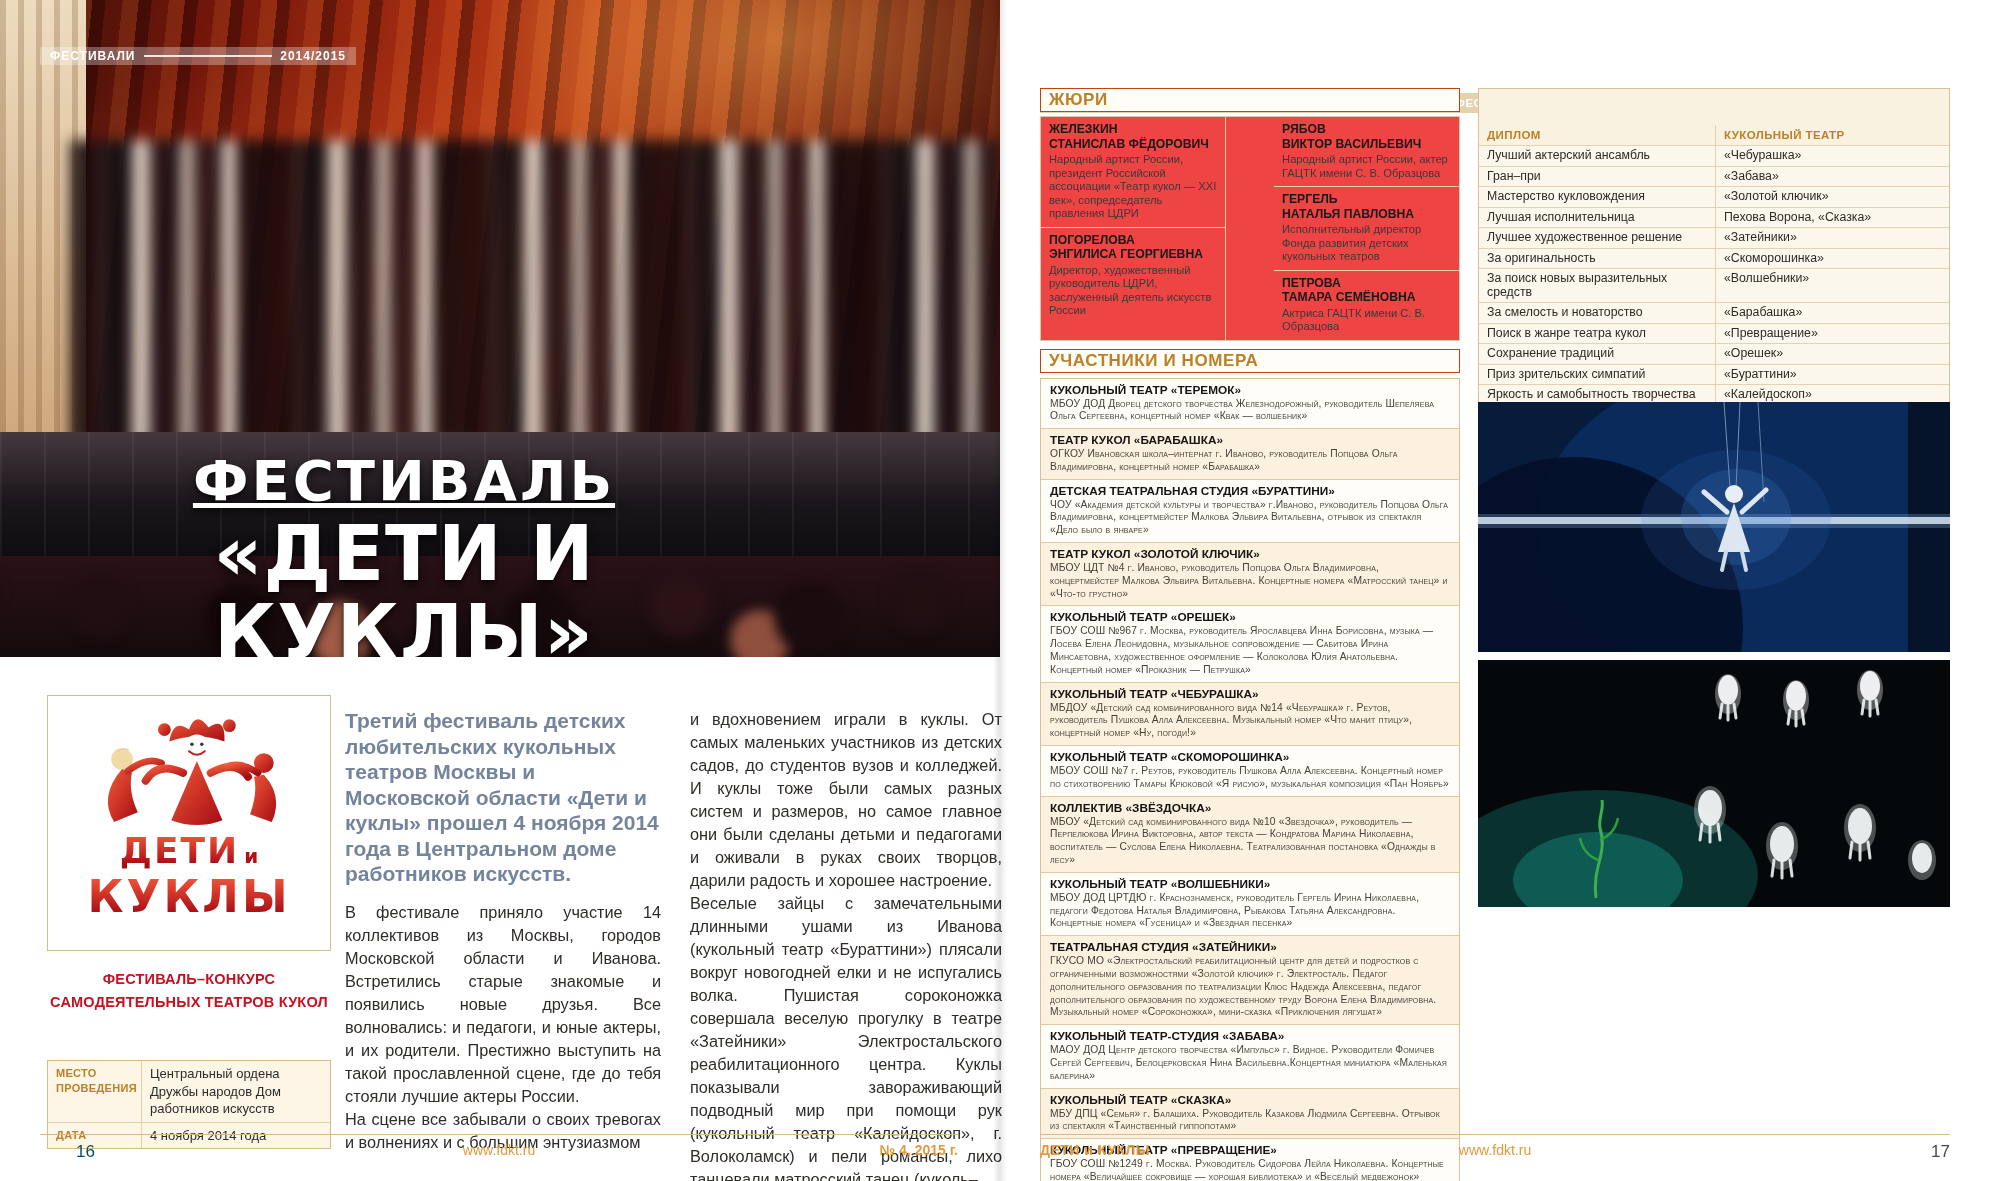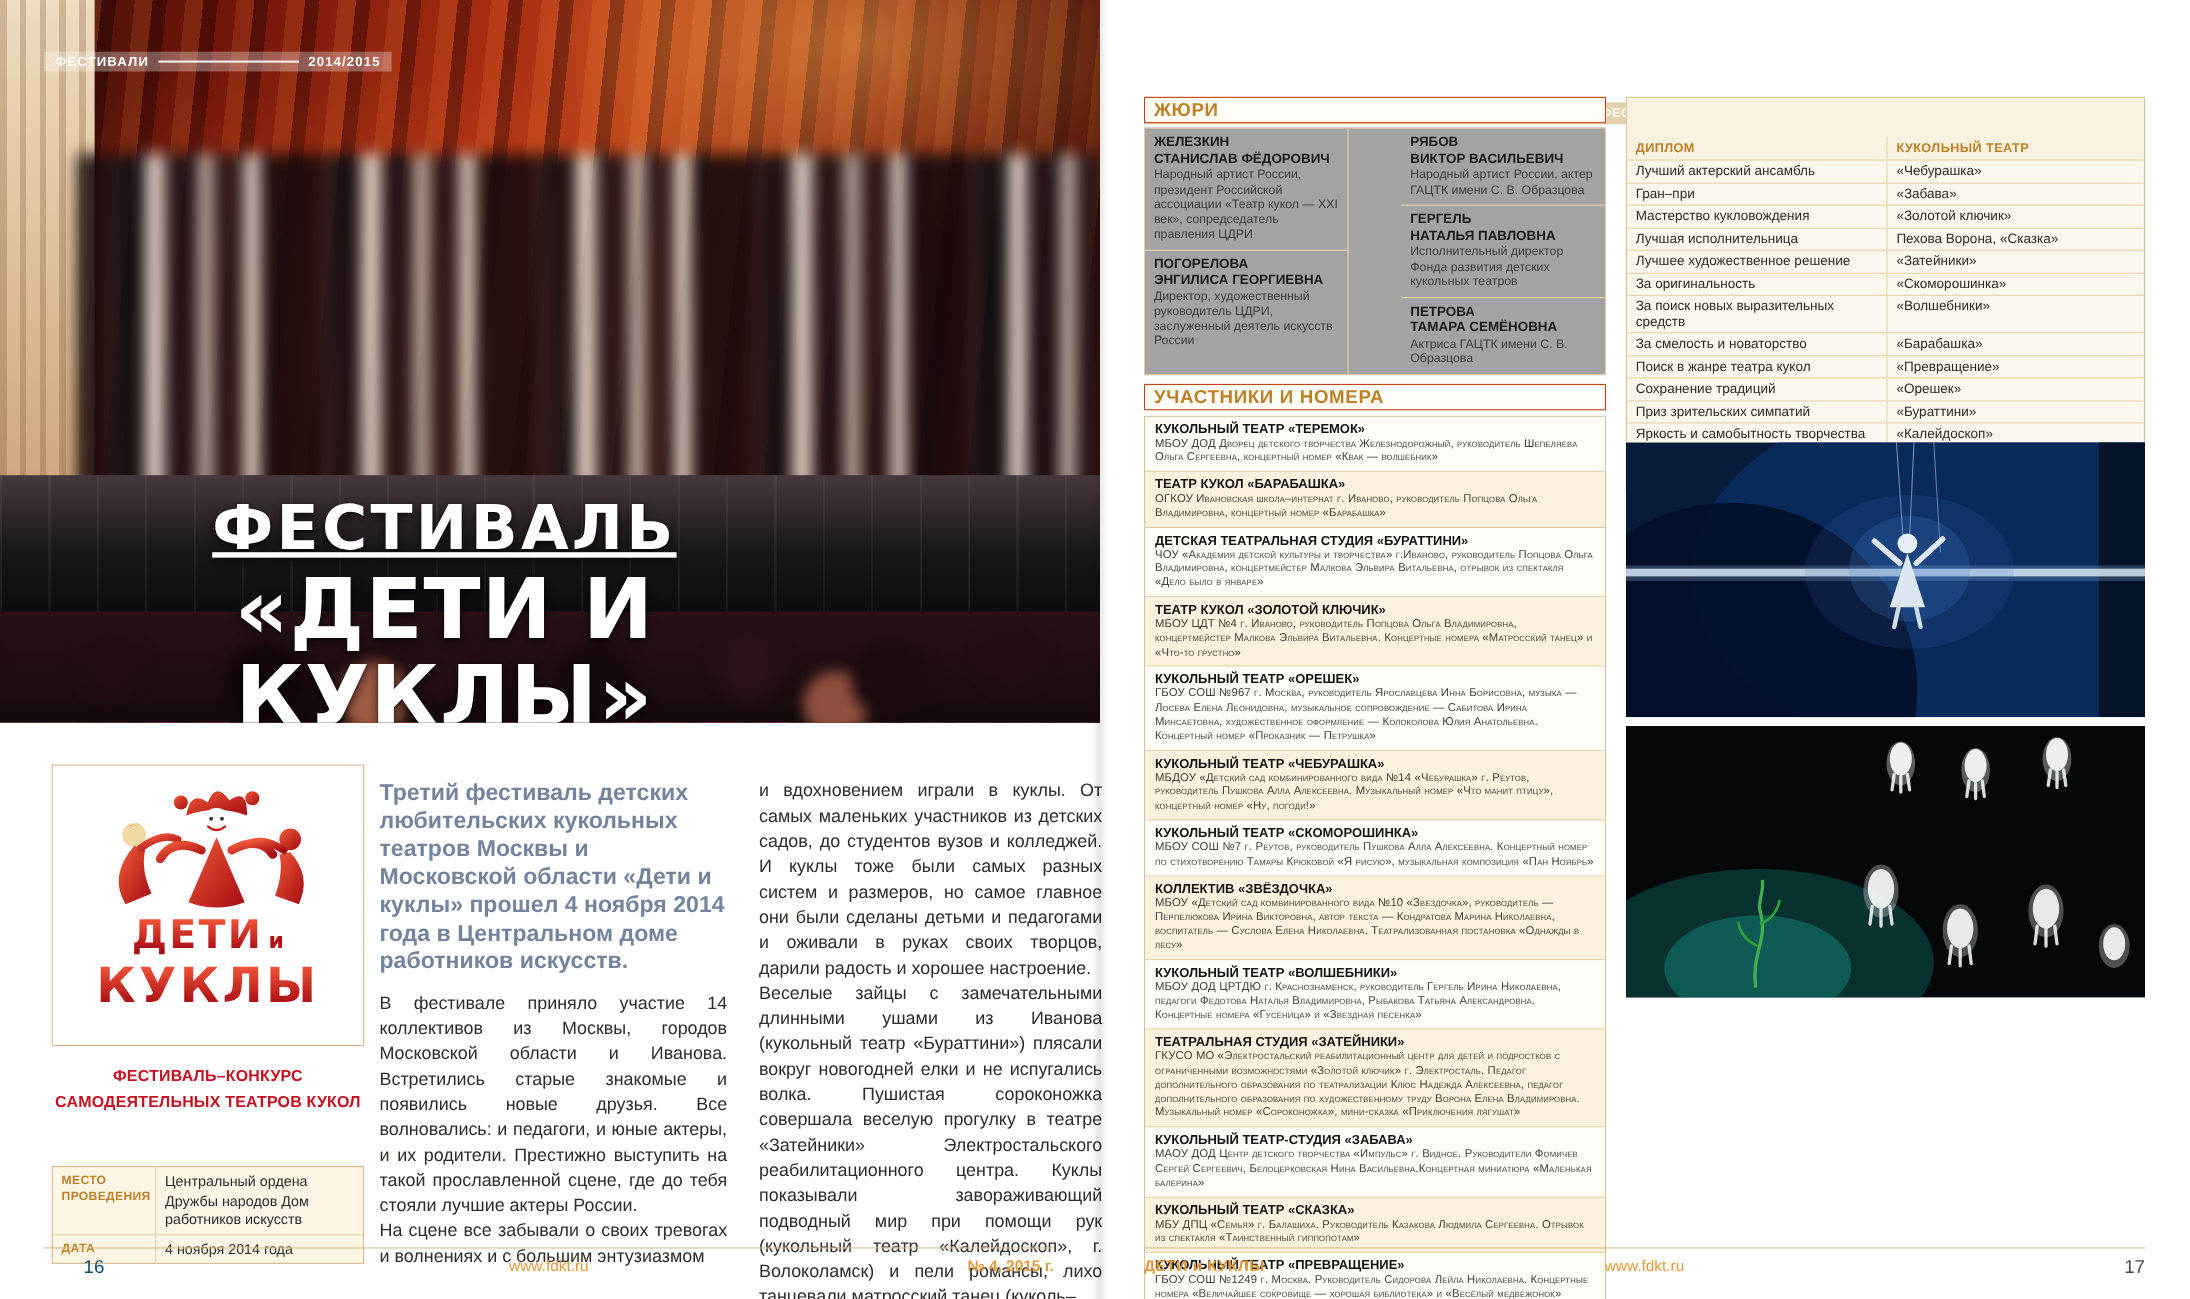--- a/index.html
+++ b/index.html
@@ -79,21 +79,21 @@
   
   .band{position:absolute;top:45px;height:20px;background:#e2d2ad;color:#ffffff;font-weight:700;
     display:flex;align-items:center;box-sizing:border-box;letter-spacing:.5px;margin-top:48px;}
   .band-running{left:1040px;width:612px;justify-content:flex-end;padding:0 9px;font-size:11.5px;}
   .band-season{left:1668px;width:282px;justify-content:space-between;padding:0 9px;font-size:12.5px;}
 
   
   .right-left-col{position:absolute;left:1040px;top:88px;width:420px;}
   .sec-head{height:24px;border:1px solid #c2410c;background:#fffdf8;display:flex;align-items:center;
     padding:0 8px;font-size:17px;font-weight:800;color:#bd8026;letter-spacing:.6px;box-sizing:border-box;}
-  .jury-box{margin-top:4px;border:1px solid #e0c9a0;background:#a3a3a3;display:flex;gap:48px;}
+  .jury-box{margin-top:4px;border:1px solid #e0c9a0;background:#ef4444;display:flex;gap:48px;}
   .jury-col{width:50%;box-sizing:border-box;}
   .jury-col-1{border-right:1px solid #e6d2ac;}
   .jentry{padding:5px 8px 6px;border-bottom:1px solid #e6d2ac;}
   .jentry:last-child{border-bottom:none;}
   .jname{font-weight:700;font-size:12.2px;line-height:14.5px;color:#191919;}
   .jdesc{font-size:11.2px;line-height:13.5px;color:#3a3a3a;margin-top:2px;}
   .participants-head{margin-top:8px;}
   .plist{margin-top:5px;border:1px solid #dcc092;}
   .pitem{padding:4px 9px 5px;border-bottom:1px solid #e0c9a0;background:#fffdf8;}
   .plist div.pitem:nth-of-type(even){background:#fbf1de;}

